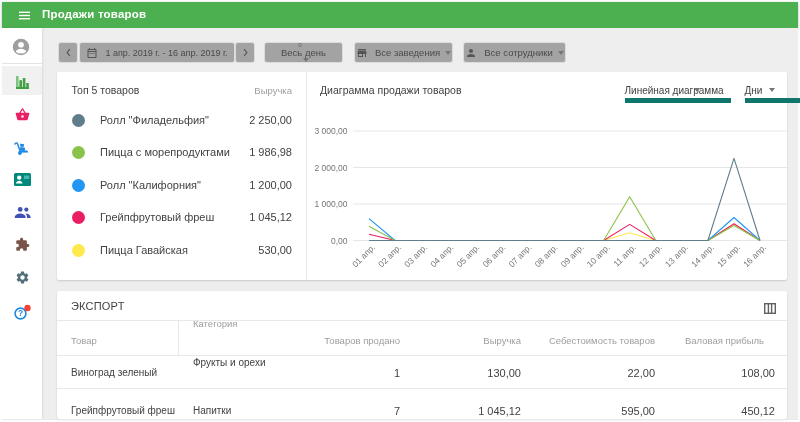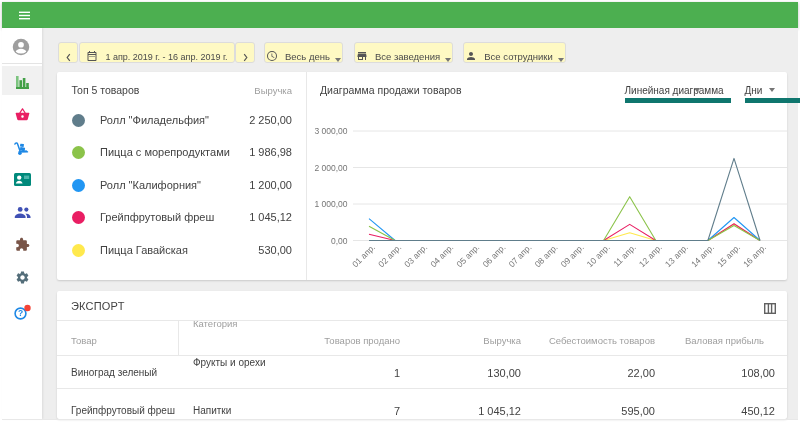--- a/index.html
+++ b/index.html
@@ -4,21 +4,21 @@
 html,body{margin:0;padding:0;}
 body{width:800px;height:422px;background:#fff;font-family:"Liberation Sans",sans-serif;overflow:hidden;}
 #root{position:relative;width:800px;height:422px;background:#fff;}
 .abs{position:absolute;}
 #topbar{left:2px;top:2px;width:796px;height:26px;background:#4caf50;box-shadow:0 1px 3px rgba(0,0,0,.25);}
 #title{left:40px;top:0;height:24px;line-height:24px;color:#fff;font-size:11.5px;font-weight:700;letter-spacing:.2px;}
 #content{left:42px;top:28px;width:756px;height:391px;background:#eeeeee;}
 #sidebar{left:2px;top:28px;width:40px;height:391px;background:#fff;box-shadow:1px 0 2px rgba(0,0,0,.08);}
 #acct{left:0;top:0;width:40px;height:35px;border-bottom:1px solid #e4e4e4;}
 #activebg{left:0;top:38px;width:40px;height:29px;background:#f1f1f1;}
-.btn{background:#fef9c3;border:1px solid #dcdcdc;border-radius:3px;height:19px;font-size:9.5px;color:#4a4a4a;display:flex;align-items:flex-end;justify-content:center;box-sizing:content-box;white-space:nowrap;}
+.btn{background:#a3a3a3;border:1px solid #dcdcdc;border-radius:3px;height:19px;font-size:9.5px;color:#4a4a4a;display:flex;align-items:center;justify-content:center;box-sizing:content-box;white-space:nowrap;}
 .caret{width:0;height:0;border-left:3.5px solid transparent;border-right:3.5px solid transparent;border-top:4px solid #757575;display:inline-block;margin-left:5px;}
 .card{background:#fff;border-radius:2px;box-shadow:0 1px 2px rgba(0,0,0,.15);}
 #card1{left:57px;top:72px;width:730px;height:208px;}
 #card2{left:57px;top:290.5px;width:730px;height:128.5px;}
 .h12{font-size:10.5px;color:#424242;}
 .t11{font-size:11px;color:#424242;}
 .g10{font-size:9.5px;color:#9e9e9e;}
 .num{font-size:11px;color:#424242;text-align:right;}
 .dot{border-radius:50%;width:13px;height:13px;}
 .sel{font-size:10px;color:#424242;border-bottom:5px solid #0f766e;height:14px;line-height:13px;white-space:nowrap;margin-left:32px;}
@@ -30,20 +30,21 @@
 <div id="root">
 
   <div id="topbar" class="abs">
     <svg class="abs" style="left:16.5px;top:8.5px" width="11" height="9" viewBox="0 0 11 9">
         <g fill="#fff">
           <rect x="0" y="0.6" width="11" height="1.4"></rect>
           <rect x="0" y="3.8" width="11" height="1.4"></rect>
           <rect x="0" y="7" width="11" height="1.4"></rect>
         </g>
       </svg>
+    <div id="title" class="abs">Продажи товаров</div>
   </div>
   <div id="content" class="abs"></div>
 
   <div id="sidebar" class="abs">
     <div id="acct" class="abs">
       <svg class="abs" style="left:10px;top:10px" width="18" height="18" viewBox="0 0 24 24">
           <circle cx="12" cy="12" r="11" fill="#9e9e9e"></circle>
           <circle cx="12" cy="9" r="3.8" fill="#fff"></circle>
           <path d="M12 14.2c-3.6 0-6.6 1.8-7 4a11 11 0 0 0 14 0c-.4-2.2-3.4-4-7-4z" fill="#fff"></path>
         </svg>
@@ -109,21 +110,21 @@
     <svg width="12" height="12" viewBox="0 0 24 24" style="margin-right:7px">
         <path fill="#555" d="M19 4h-1V2h-2v2H8V2H6v2H5c-1.11 0-1.99.9-1.99 2L3 20c0 1.1.89 2 2 2h14c1.1 0 2-.9 2-2V6c0-1.1-.9-2-2-2zm0 16H5V10h14v10zM5 8V6h14v2H5zm4 4H7v2h2v-2zm8 0h-2v2h2v-2zm-4 0h-2v2h2v-2z"></path>
       </svg>
     1 апр. 2019 г. - 16 апр. 2019 г.
   </div>
   <div class="btn abs" style="left:235px;top:42px;width:18px;">
     <svg width="7" height="9" viewBox="0 0 7 9">
         <path d="M2.2 1.2 4.8 4.5 2.2 7.8" stroke="#555" stroke-width="1.2" fill="none"></path>
       </svg>
   </div>
-  <div class="btn abs" style="left:264px;top:42px;width:77px;">
+  <div class="btn abs" style="left:264px;top:42px;width:77px;flex-direction:column;">
     <svg width="12" height="12" viewBox="0 0 24 24" style="margin-right:7px">
         <path fill="#555" d="M12 2a10 10 0 1 0 0 20 10 10 0 0 0 0-20zm0 18a8 8 0 1 1 0-16 8 8 0 0 1 0 16zm.5-13H11v6l5.2 3.1.8-1.2-4.5-2.7z"></path>
       </svg>
     Весь день<span class="caret"></span>
   </div>
   <div class="btn abs" style="left:354px;top:42px;width:97px;">
     <svg width="12" height="12" viewBox="0 0 24 24" style="margin-right:7px">
         <path fill="#555" d="M20 4H4v2h16V4zm1 10v-2l-1-5H4l-1 5v2h1v6h10v-6h4v6h2v-6h1zm-9 4H6v-4h6v4z"></path>
       </svg>
     Все заведения<span class="caret"></span>

